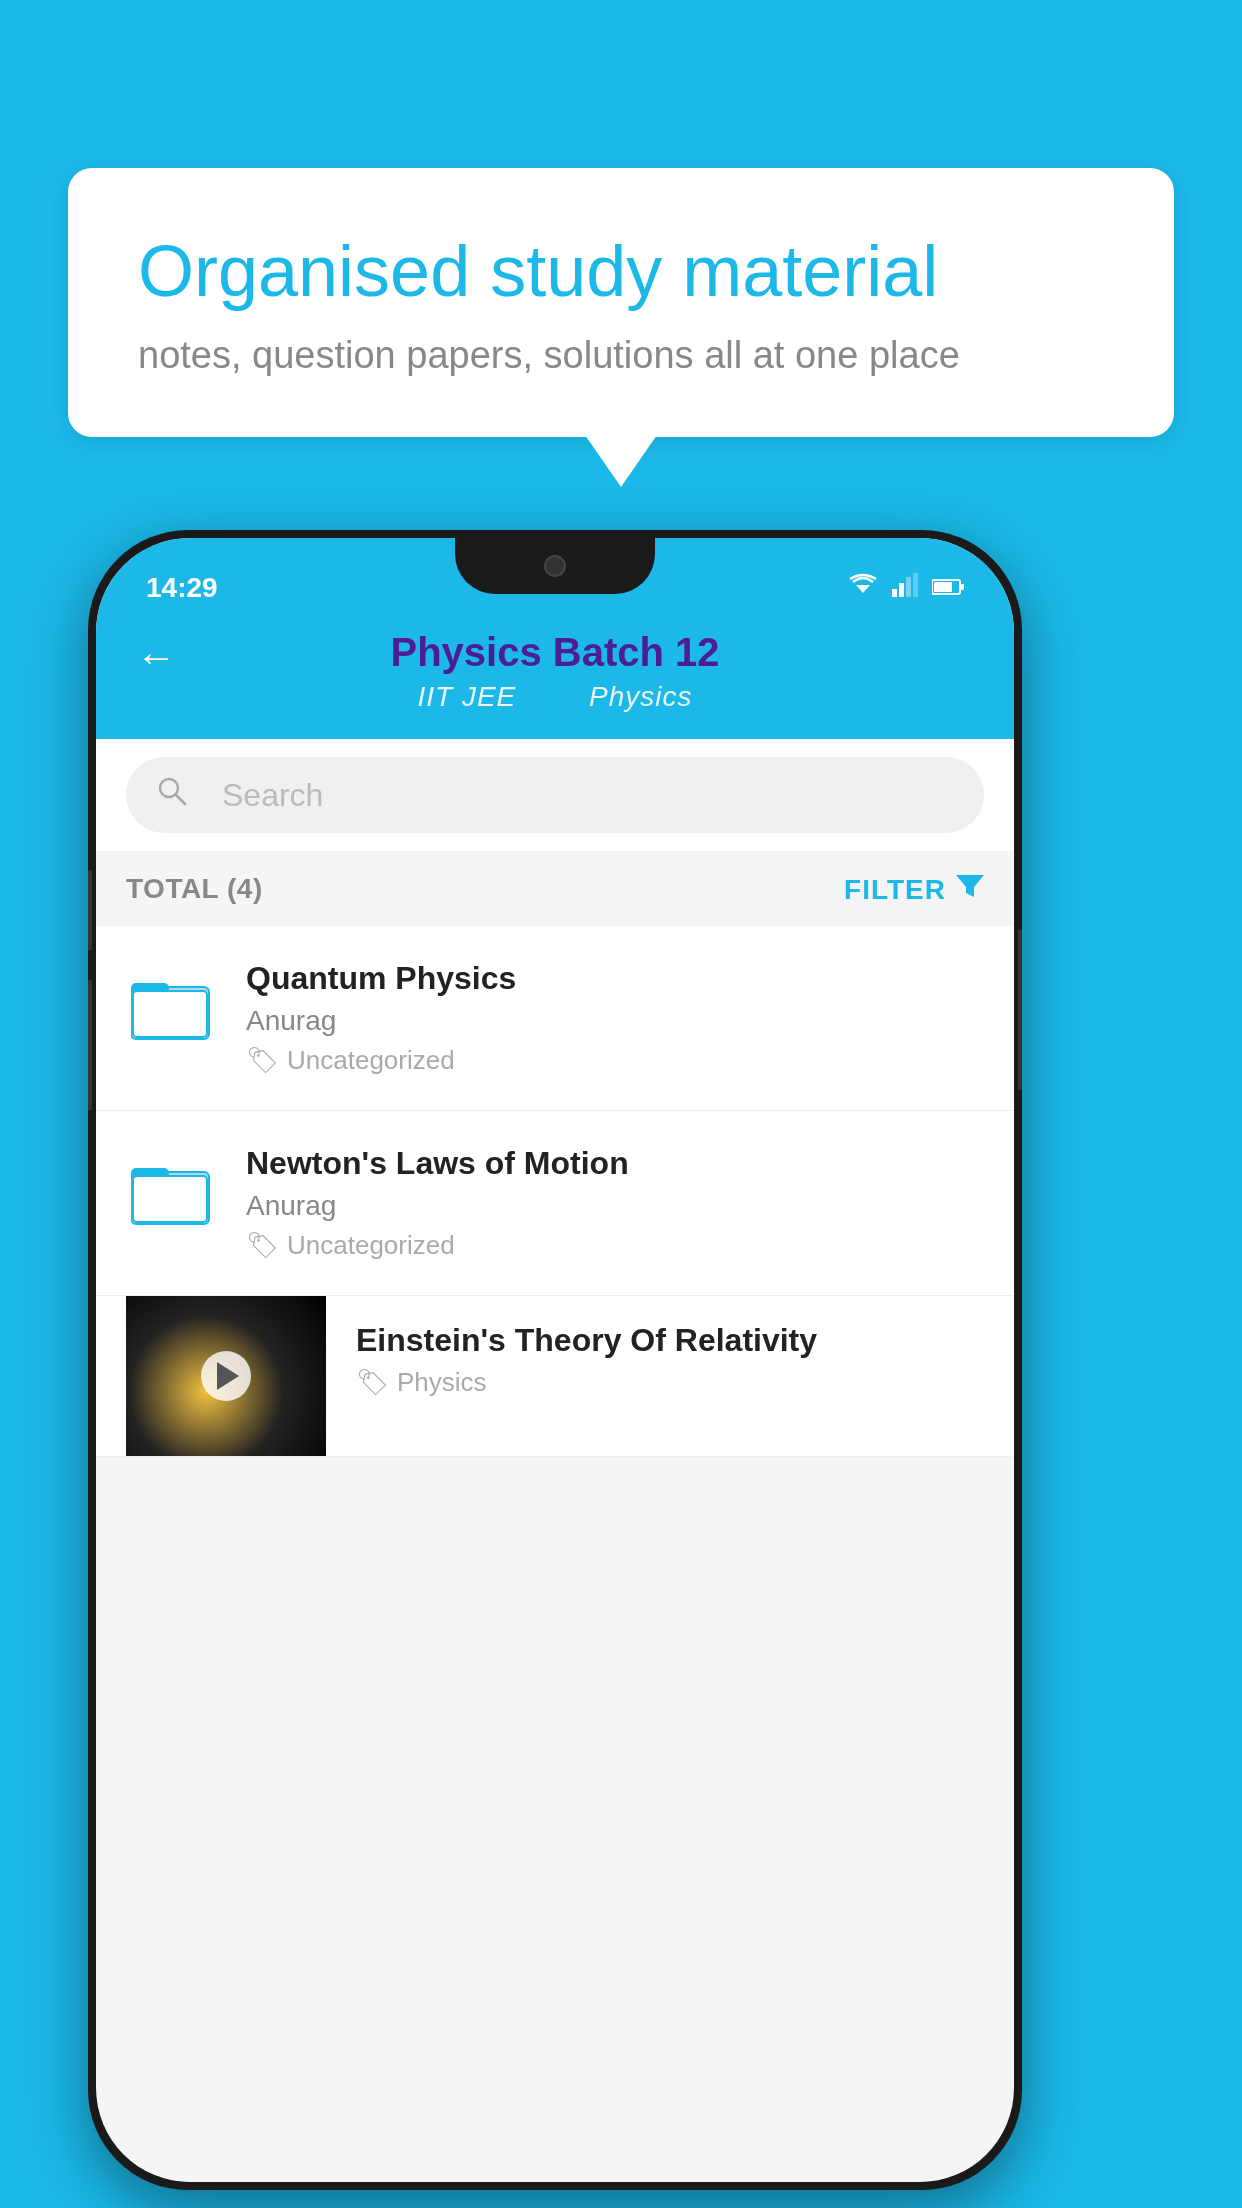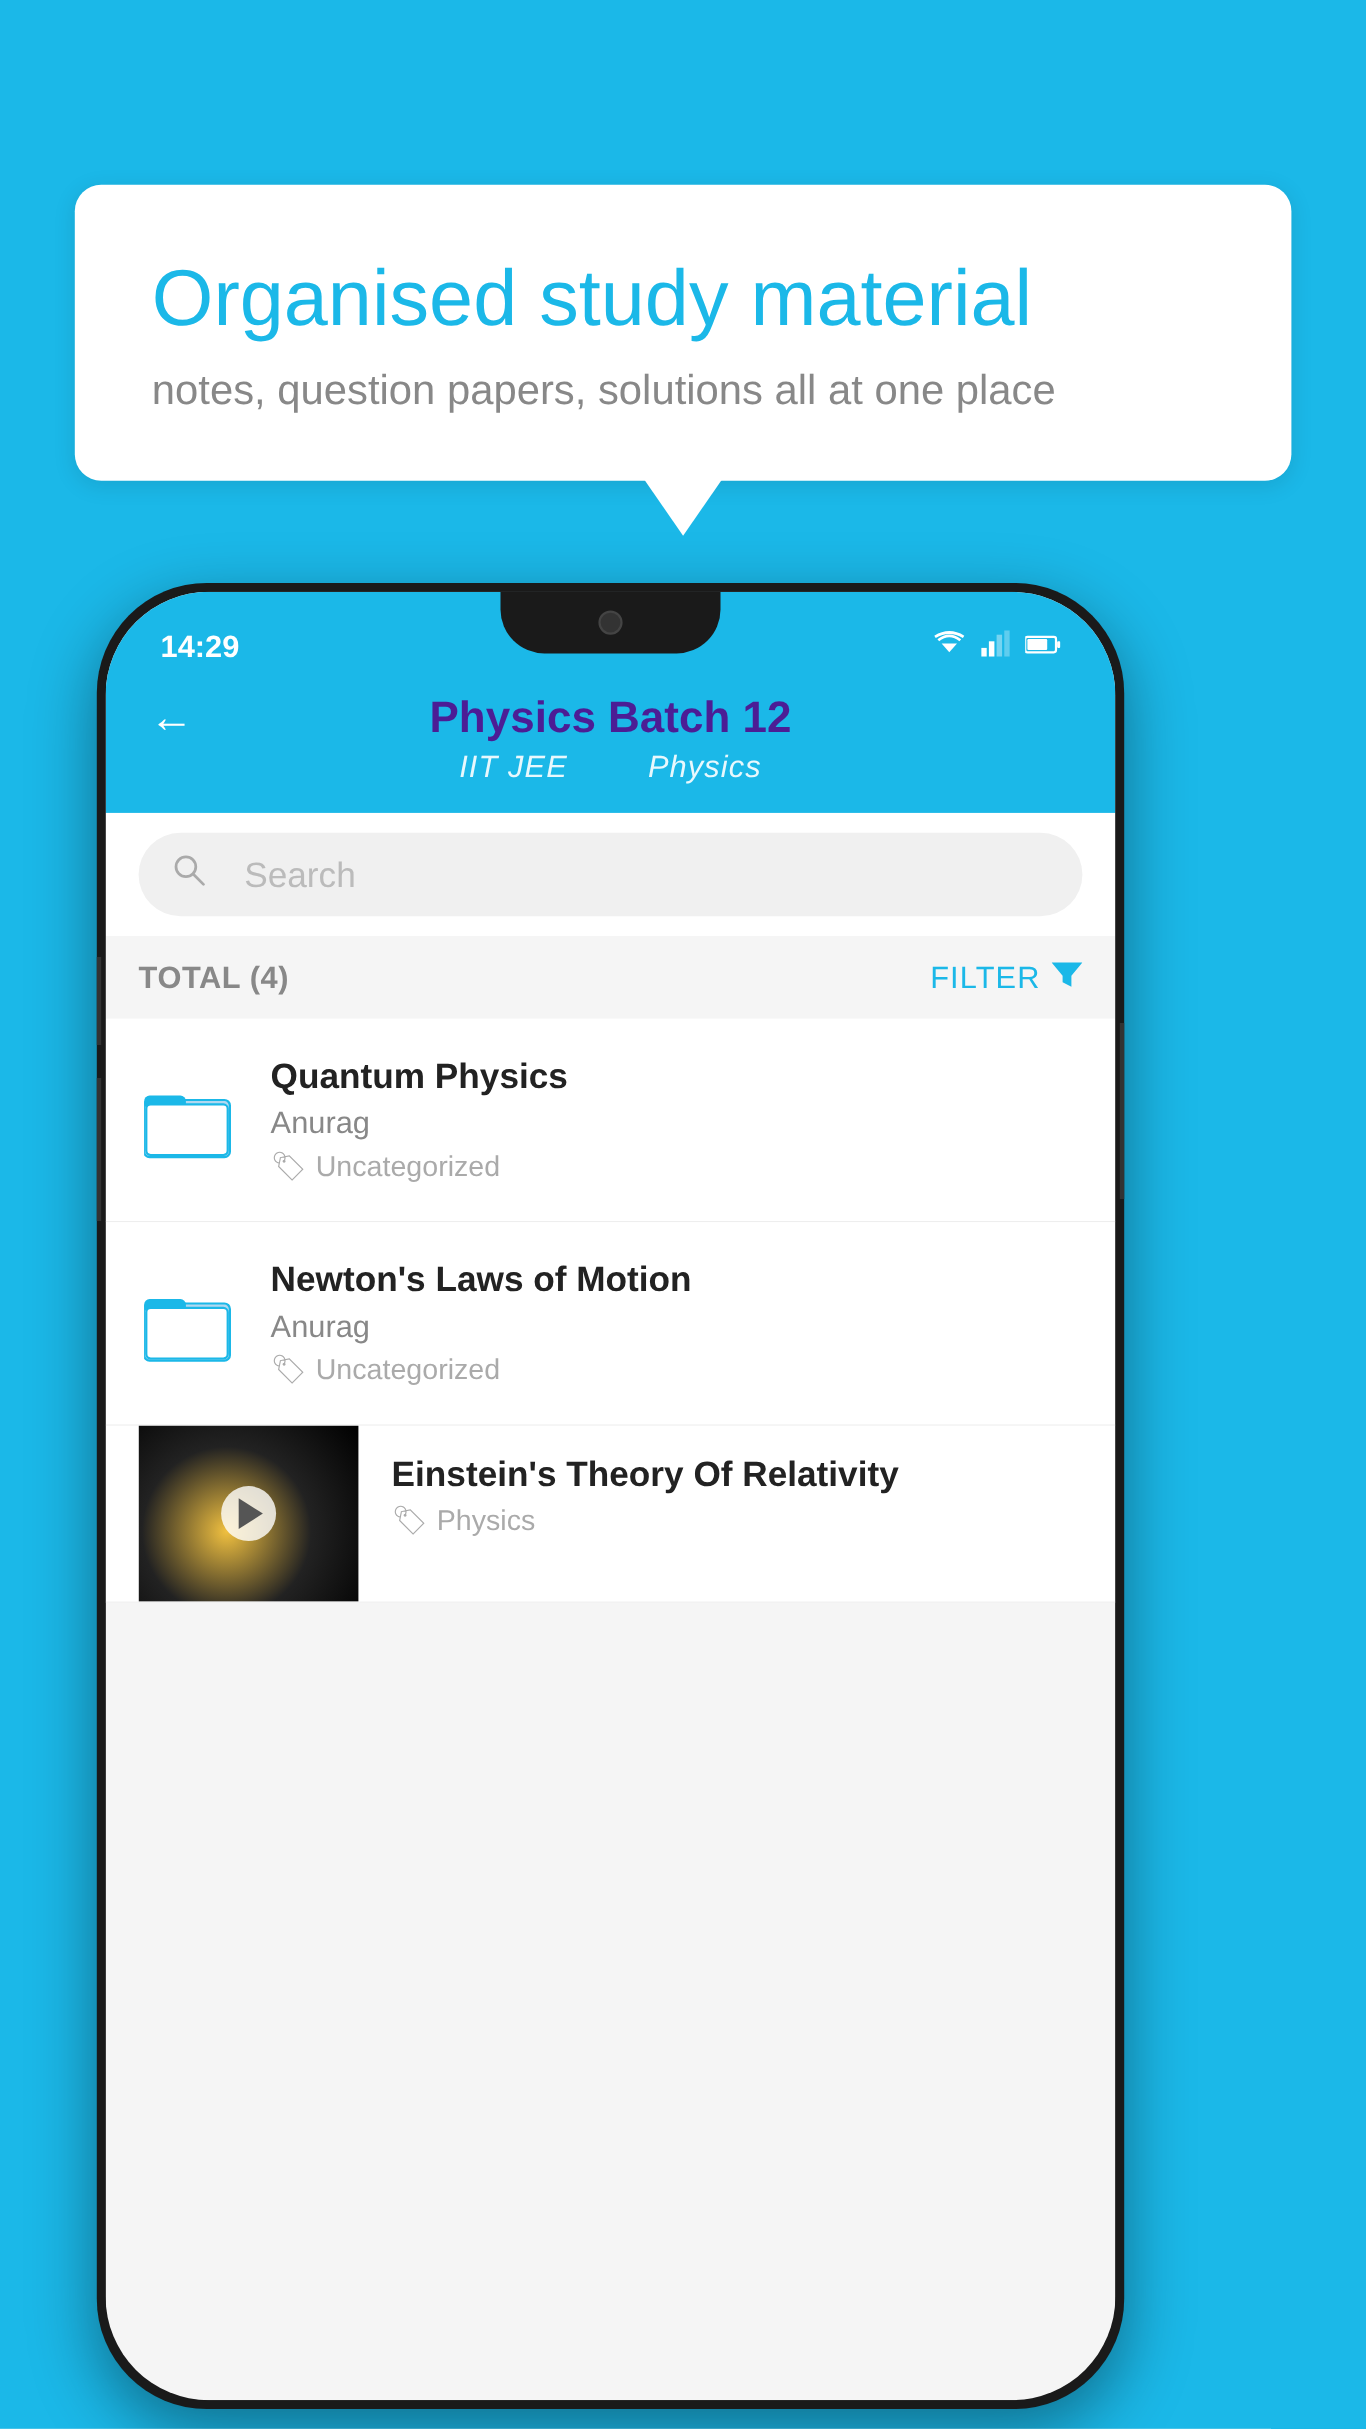--- a/index.html
+++ b/index.html
@@ -231,36 +231,36 @@
       padding: 20px 30px;
     }
     .total-label {
       font-size: 28px;
       color: #888;
       font-weight: 600;
       letter-spacing: 0.5px;
     }
     .filter-btn {
       display: flex;
-      align-items: center;
+      align-items: flex-end;
       gap: 10px;
       color: #1BB8E8;
       font-size: 28px;
-      font-weight: 400;
+      font-weight: 700;
       letter-spacing: 1px;
       cursor: pointer;
     }
 
     
     .video-list {
       background: white;
     }
     .video-item {
       display: flex;
-      align-items: center;
+      align-items: flex-start;
       padding: 34px 30px;
       border-bottom: 1px solid #eee;
       cursor: pointer;
     }
     .video-thumb {
       width: 120px;
       height: 100px;
       border-radius: 8px;
       background: #ddd;
       margin-right: 30px;

